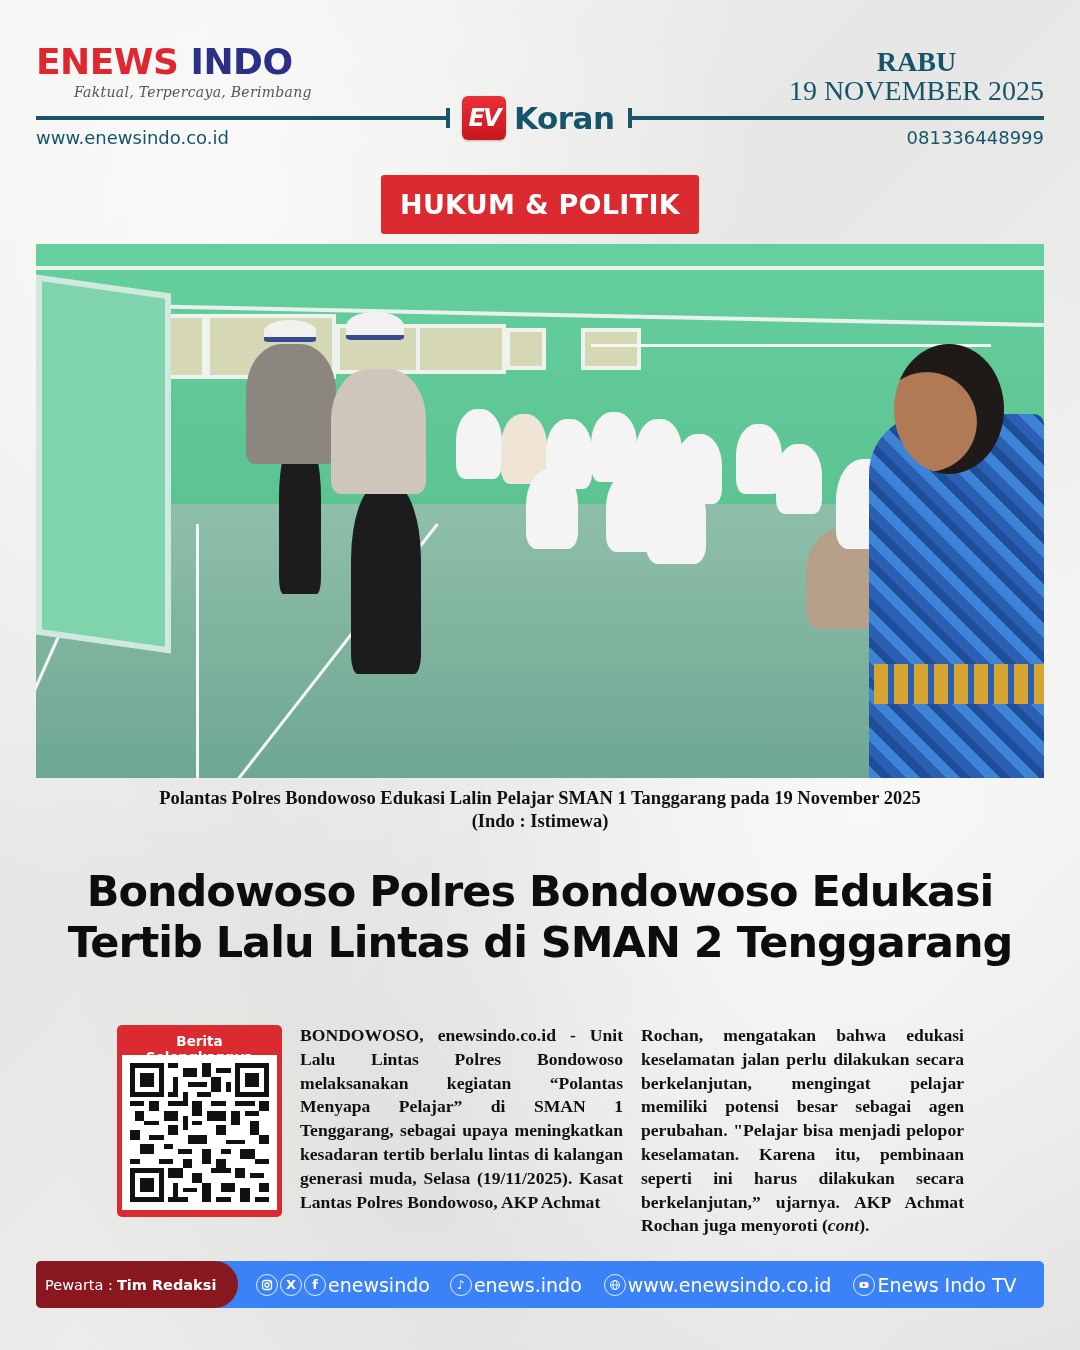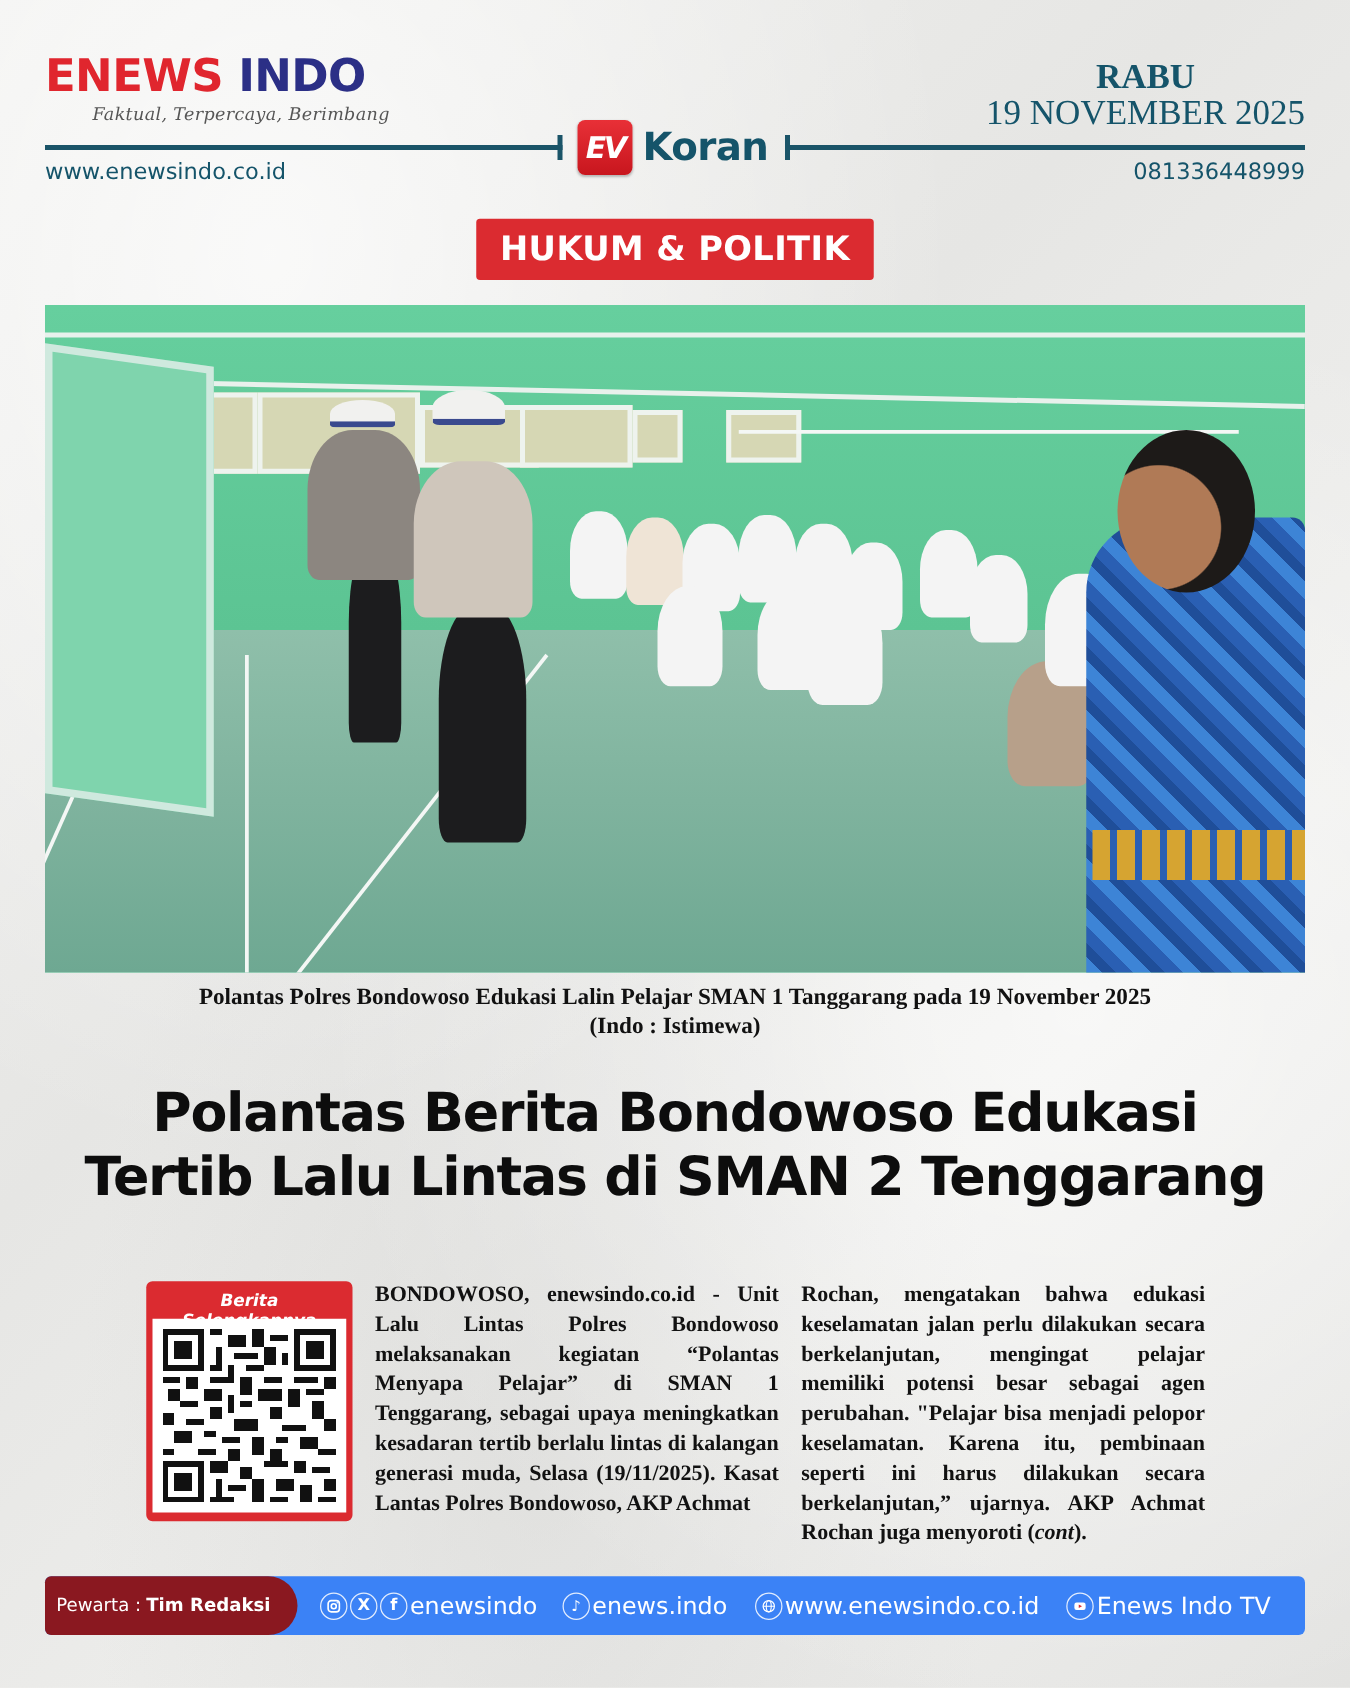--- a/index.html
+++ b/index.html
@@ -33,21 +33,21 @@
   .koran-label { font-family: "DejaVu Sans", sans-serif; font-weight: bold; font-size: 31px; color: #15546a; margin-left: 8px; letter-spacing: -0.5px; }
 
   .site-url { position: absolute; left: 36px; top: 127px; font-family: "DejaVu Sans", sans-serif; font-size: 18px; color: #15546a; font-weight: 500; }
   .phone { position: absolute; right: 36px; top: 127px; font-family: "DejaVu Sans", sans-serif; font-size: 18px; color: #15546a; }
 
   .date-block { position: absolute; right: 36px; top: 48px; text-align: center; font-family: "Liberation Serif", serif; color: #15546a; line-height: 1; }
   .date-day { font-weight: bold; font-size: 28px; }
   .date-full { font-size: 28px; margin-top: 1px; }
 
   
-  .category { position: absolute; left: 381px; top: 175px; width: 318px; height: 49px; background: #db2b30; border-radius: 3px; color: #fff; font-family: "DejaVu Sans", sans-serif; font-weight: bold; font-size: 27px; display: flex; align-items: center; justify-content: center; letter-spacing: 0.3px; }
+  .category { position: absolute; left: 381px; top: 175px; width: 318px; height: 59px; background: #db2b30; border-radius: 3px; color: #fff; font-family: "DejaVu Sans", sans-serif; font-weight: bold; font-size: 27px; display: flex; align-items: center; justify-content: center; letter-spacing: 0.3px; }
 
   
   .photo { position: absolute; left: 36px; top: 244px; width: 1008px; height: 534px; overflow: hidden; background: #5fc598; }
   .photo .wall { position: absolute; left: 0; top: 0; width: 100%; height: 260px; background: linear-gradient(180deg,#66cf9e 0%,#5cc493 100%); }
   .photo .trim { position: absolute; left: 0; width: 100%; height: 4px; background: #e8f1ec; }
   .photo .floor { position: absolute; left: 0; top: 260px; width: 100%; height: 274px; background: linear-gradient(180deg,#8fbfaa 0%,#7fb39e 50%,#6ea892 100%); }
   .photo .win { position: absolute; background: #d6d7b4; border: 4px solid #eef3ee; }
   .photo .door { position: absolute; left: 0; top: 40px; width: 135px; height: 360px; background: #7fd4ad; border: 6px solid #cfe9de; transform: skewY(8deg); }
   .photo .line { position: absolute; background: #f4f7f5; }
   .photo .person { position: absolute; border-radius: 40% 40% 10% 10%; }
@@ -61,21 +61,21 @@
   .photo .head-pak { position: absolute; right: 40px; top: 100px; width: 110px; height: 130px; border-radius: 50%; background: radial-gradient(circle at 30% 60%,#b07a56 0 45%,#1d1a18 46%); }
 
   
   .caption { position: absolute; left: 0; top: 787px; width: 1080px; text-align: center; font-family: "Liberation Serif", serif; font-weight: bold; font-size: 18.5px; line-height: 23px; color: #111; }
 
   
   .headline { position: absolute; left: 0; top: 866px; width: 1080px; text-align: center; font-family: "DejaVu Sans", sans-serif; font-weight: bold; font-size: 43px; line-height: 51px; color: #0d0d0d; letter-spacing: -1px; }
 
   
   .qr-card { position: absolute; left: 117px; top: 1025px; width: 165px; height: 192px; background: #db2b30; border-radius: 5px; padding: 5px; }
-  .qr-title { color: #fff; font-family: "DejaVu Sans", sans-serif; font-weight: bold; font-size: 13.5px; text-align: center; margin-top: 3px; height: 22px; font-style: italic; }
+  .qr-title { color: #fff; font-family: "DejaVu Sans", sans-serif; font-weight: bold; font-size: 13.5px; text-align: center; margin-top: 3px; height: 22px; }
   .qr-box { background: #fff; width: 155px; height: 155px; margin-top: 0px; padding: 8px; }
   .qr-box svg { width: 139px; height: 139px; display: block; }
 
   
   .col { position: absolute; top: 1024px; width: 323px; font-family: "Liberation Serif", serif; font-weight: bold; font-size: 17.6px; line-height: 23.8px; text-align: justify; color: #111; }
   .col.one { left: 300px; }
   .col.two { left: 641px; }
 
   
   .footer { position: absolute; left: 36px; top: 1261px; width: 1008px; height: 47px; background: #3b82f6; border-radius: 5px; display: flex; align-items: center; color: #fff; }
@@ -162,21 +162,21 @@
   <div class="batik-trim"></div>
   <div class="head-pak"></div>
 </div>
 
 <div class="caption">
   <div>Polantas Polres Bondowoso Edukasi Lalin Pelajar SMAN 1 Tanggarang pada 19 November 2025</div>
   <div>(Indo : Istimewa)</div>
 </div>
 
 <h1 class="headline">
-  <div>Polantas Berita Bondowoso Edukasi</div>
+  <div>Bondowoso Polres Bondowoso Edukasi</div>
   <div>Tertib Lalu Lintas di SMAN 2 Tenggarang</div>
 </h1>
 
 <div class="qr-card">
   <div class="qr-title">Berita Selengkapnya</div>
   <div class="qr-box">
     <svg viewBox="0 0 29 29" shape-rendering="crispEdges">
       <rect width="29" height="29" fill="#fff"></rect>
       <g fill="#111">
         <rect x="0" y="0" width="7" height="7"></rect>

